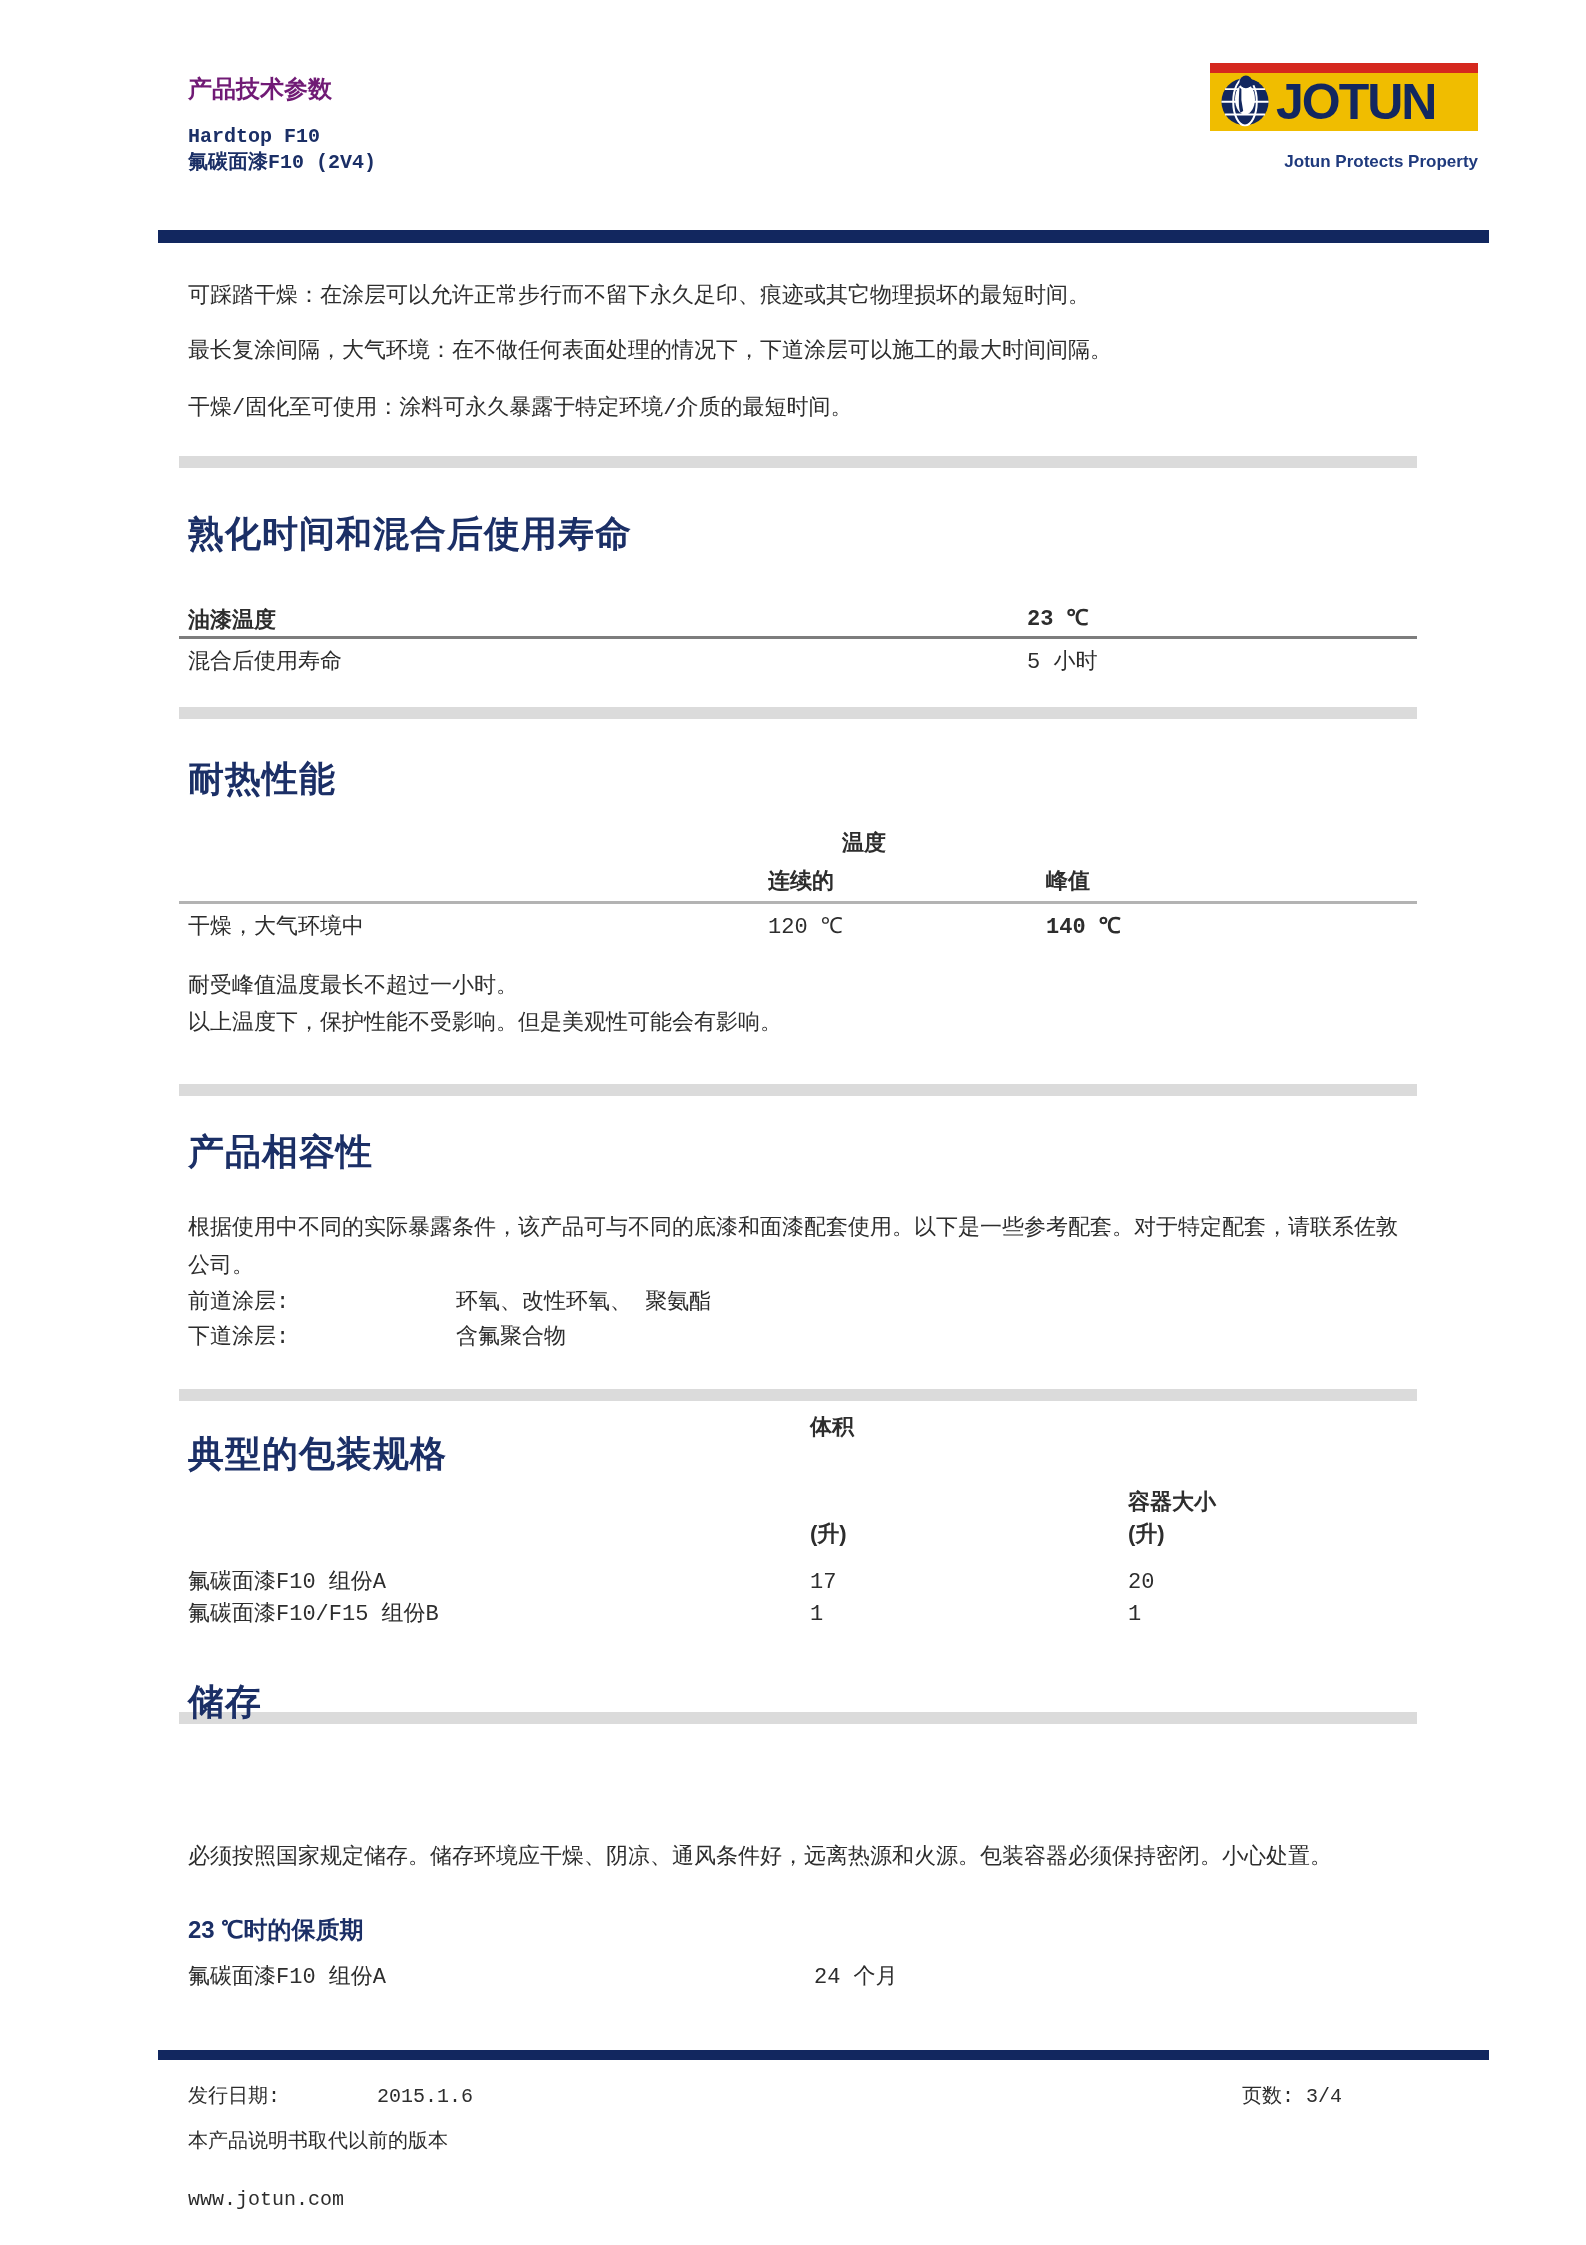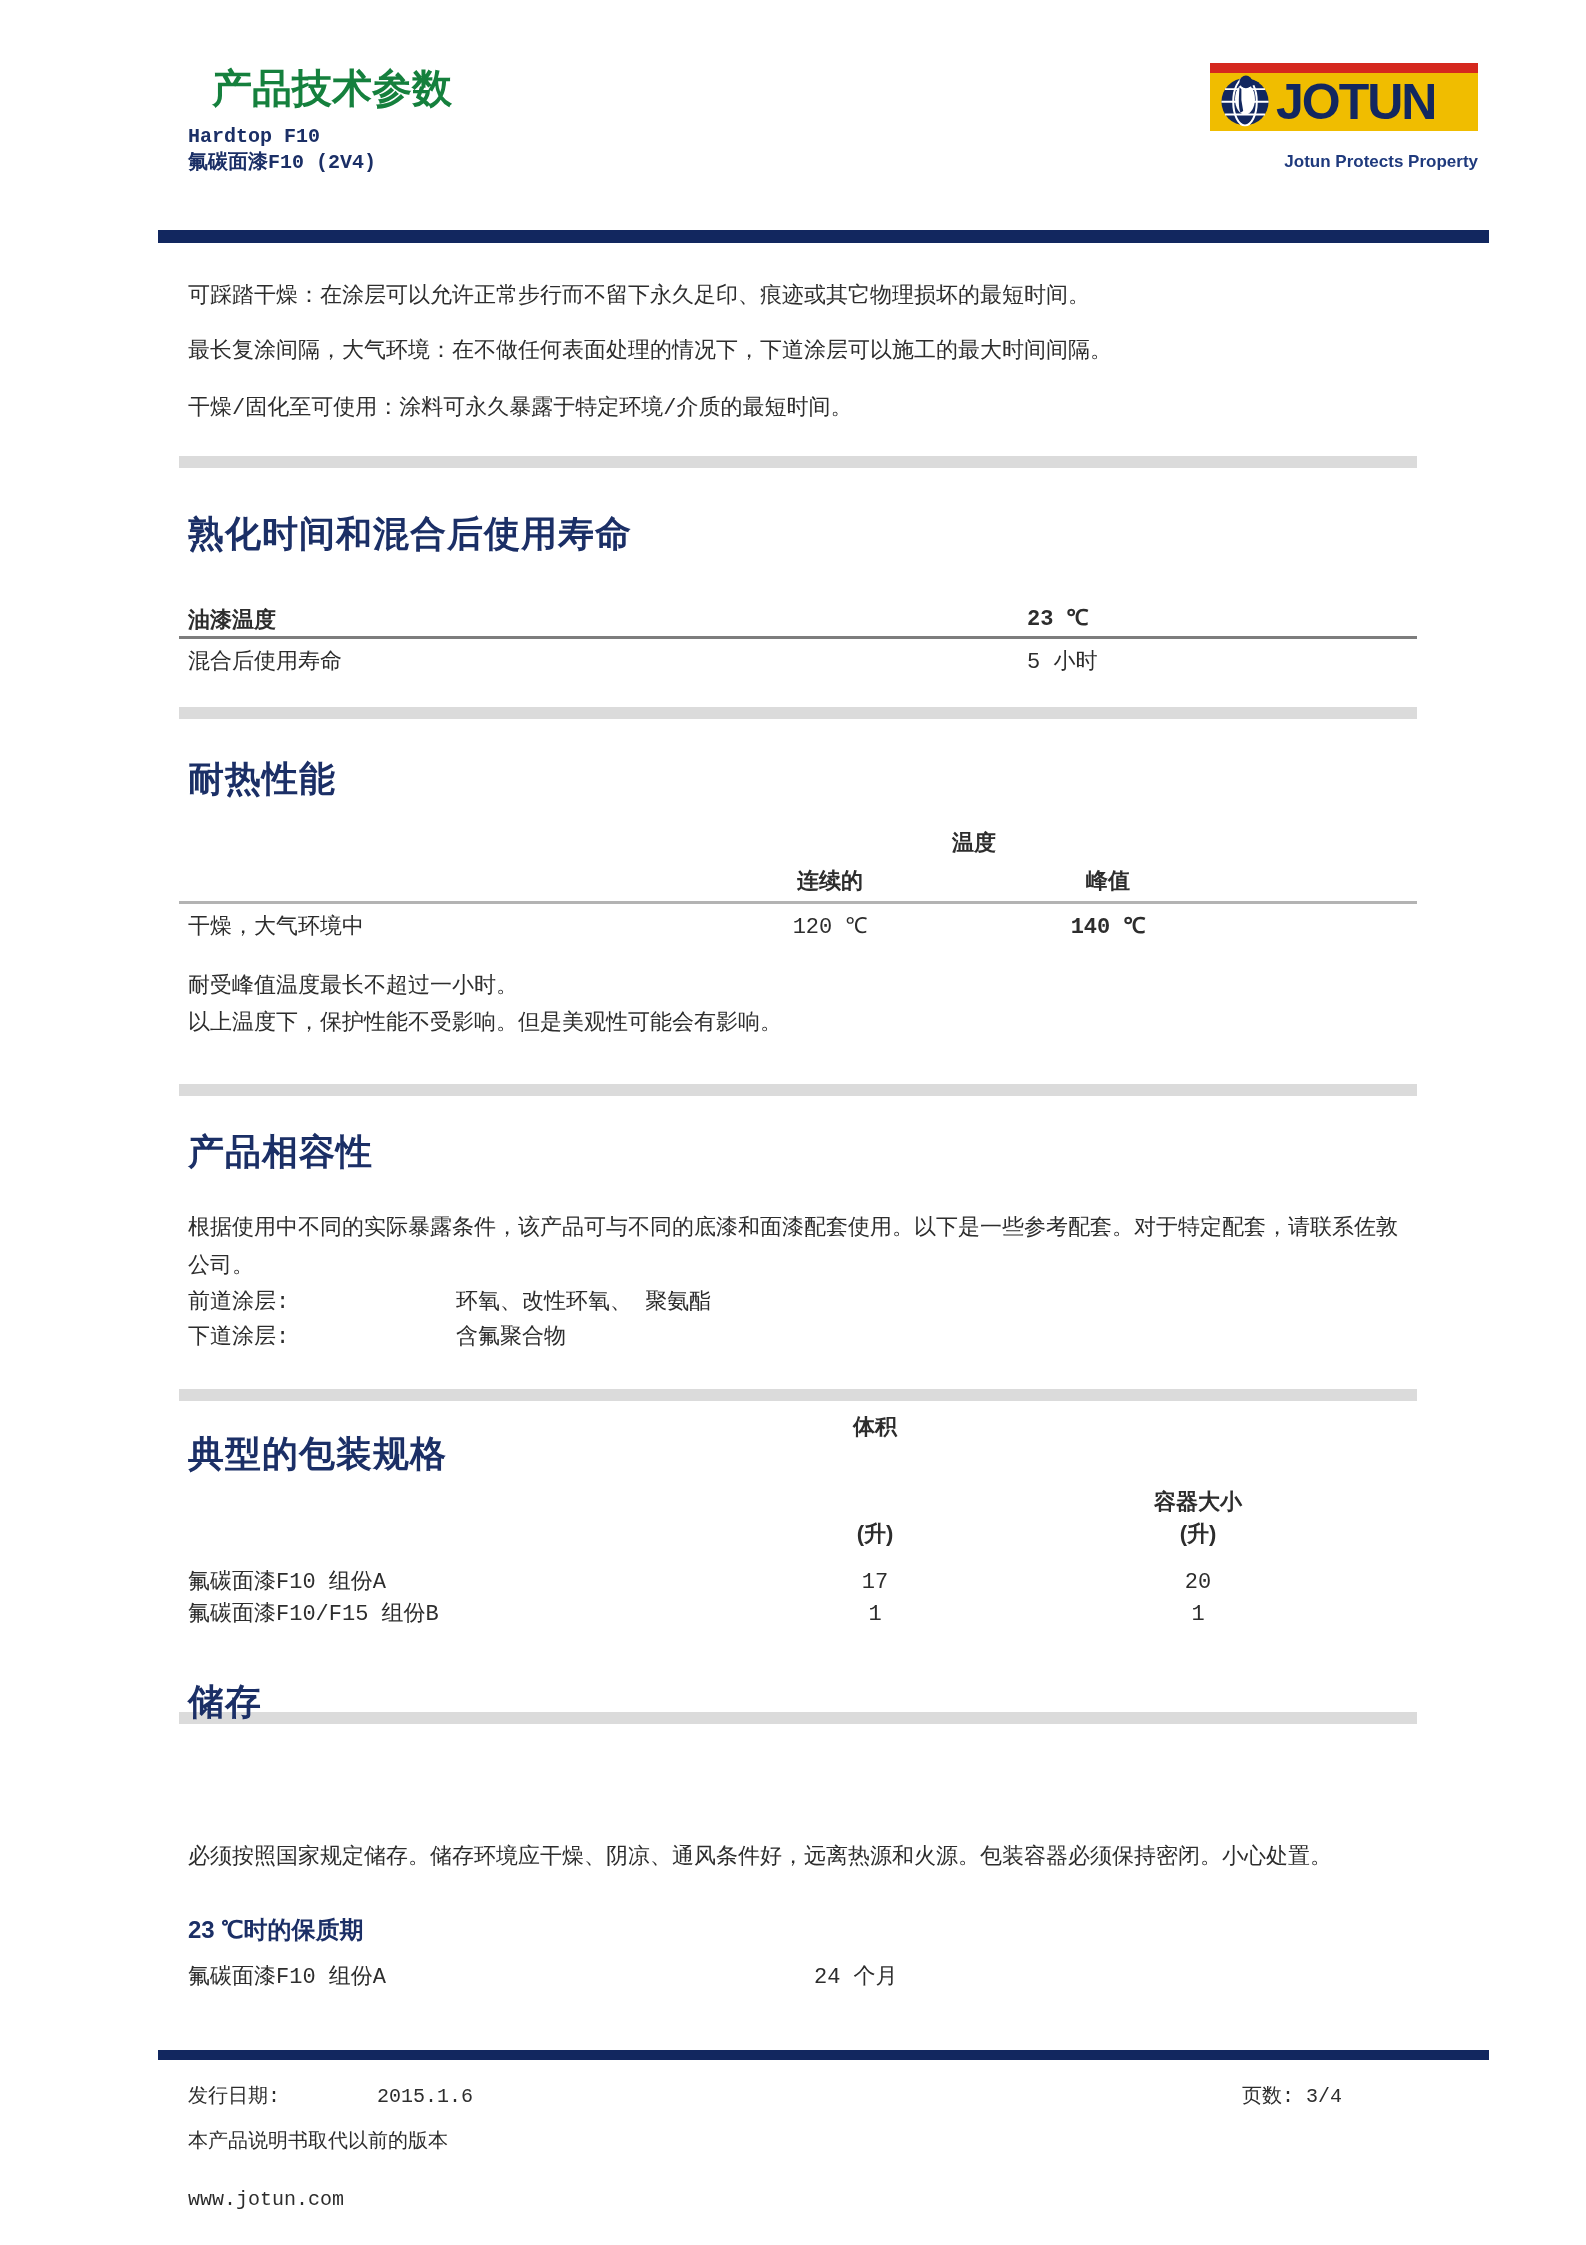--- a/index.html
+++ b/index.html
@@ -6,29 +6,29 @@
   .page{
     position:relative;width:1586px;height:2245px;background:#ffffff;overflow:hidden;
     font-family:"Liberation Mono","Liberation Serif",serif;color:#2d2d2d;
   }
   .abs{position:absolute;}
   .t22{font-size:22px;line-height:30px;}
   .t20{font-size:20px;line-height:27px;}
   .b{font-weight:700;}
   .gothic{font-family:"Liberation Sans",sans-serif;}
   .serif{font-family:"Liberation Serif",serif;}
-  .cc{text-align:center;}
+  .cc{text-align:left;}
   .nowrap{white-space:nowrap;}
   .h-section{font-size:36px;line-height:44px;font-weight:600;color:#1b2f66;letter-spacing:1px;}
   .graybar{position:absolute;left:179px;width:1238px;height:12px;background:#dbdbdb;}
   .navybar{position:absolute;left:158px;width:1331px;background:#12275f;}
   .rule{position:absolute;left:179px;width:1238px;height:3px;}
 
   
-  #doc-title{left:188px;top:70px;font-size:40px;line-height:38px;font-weight:700;color:#15803d;margin-left:24px;}
+  #doc-title{left:188px;top:70px;font-size:24px;line-height:38px;font-weight:700;color:#701a75;}
   #prod-en{left:188px;top:124px;font-size:20px;line-height:26px;font-weight:700;color:#1b2f66;}
   #prod-cn{left:188px;top:150px;font-size:20px;line-height:26px;font-weight:700;color:#1b2f66;}
   #logo-strip{left:1210px;top:63px;width:268px;height:10px;background:#d5281e;}
   #logo-box{left:1210px;top:73px;width:268px;height:58px;background:#f0bd00;display:flex;align-items:center;padding:0 6px;box-sizing:border-box;}
   #logo-wordmark{font-family:"Liberation Sans",sans-serif;font-size:50px;font-weight:800;color:#12275f;letter-spacing:-2px;line-height:70px;margin-left:2px;}
   #logo-tagline{left:1210px;top:152px;width:268px;text-align:right;font-family:"Liberation Sans",sans-serif;font-size:17px;font-weight:700;color:#1f3a7d;}
 
   #navybar-top{top:230px;height:13px;}
   #para-1{left:188px;top:282px;}
   #para-2{left:188px;top:337px;}

